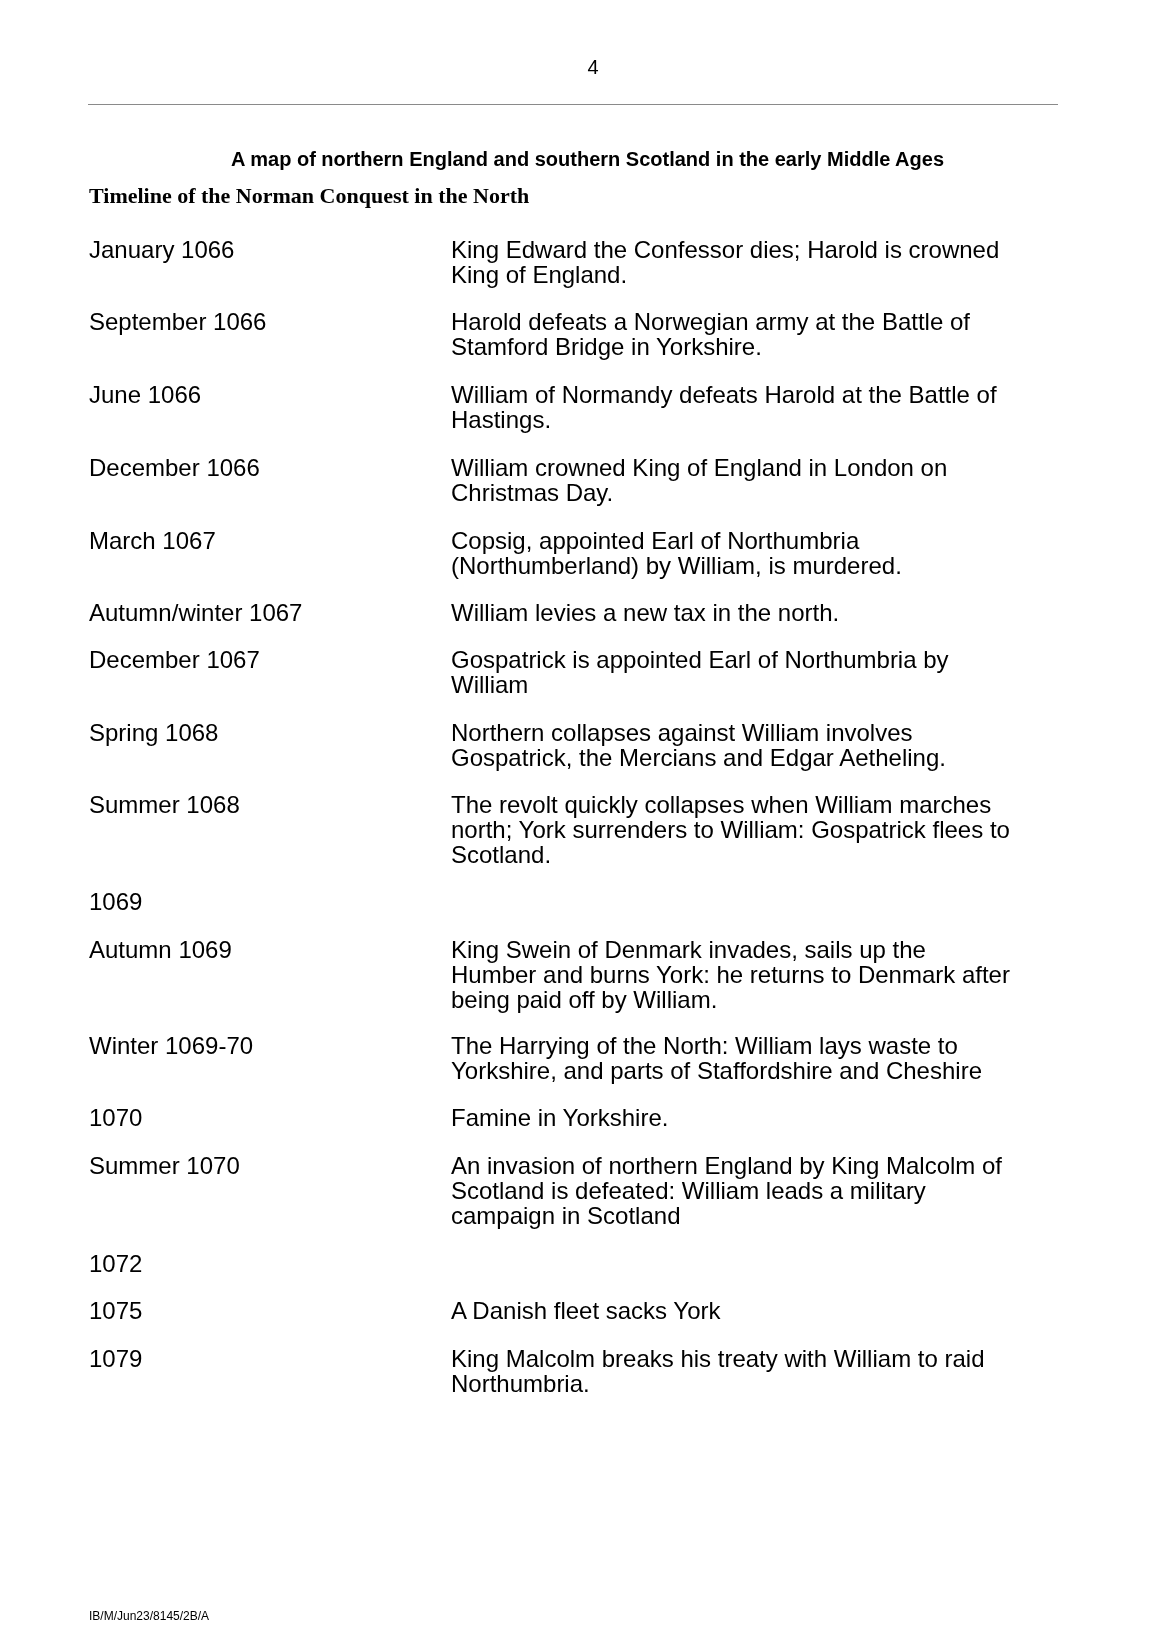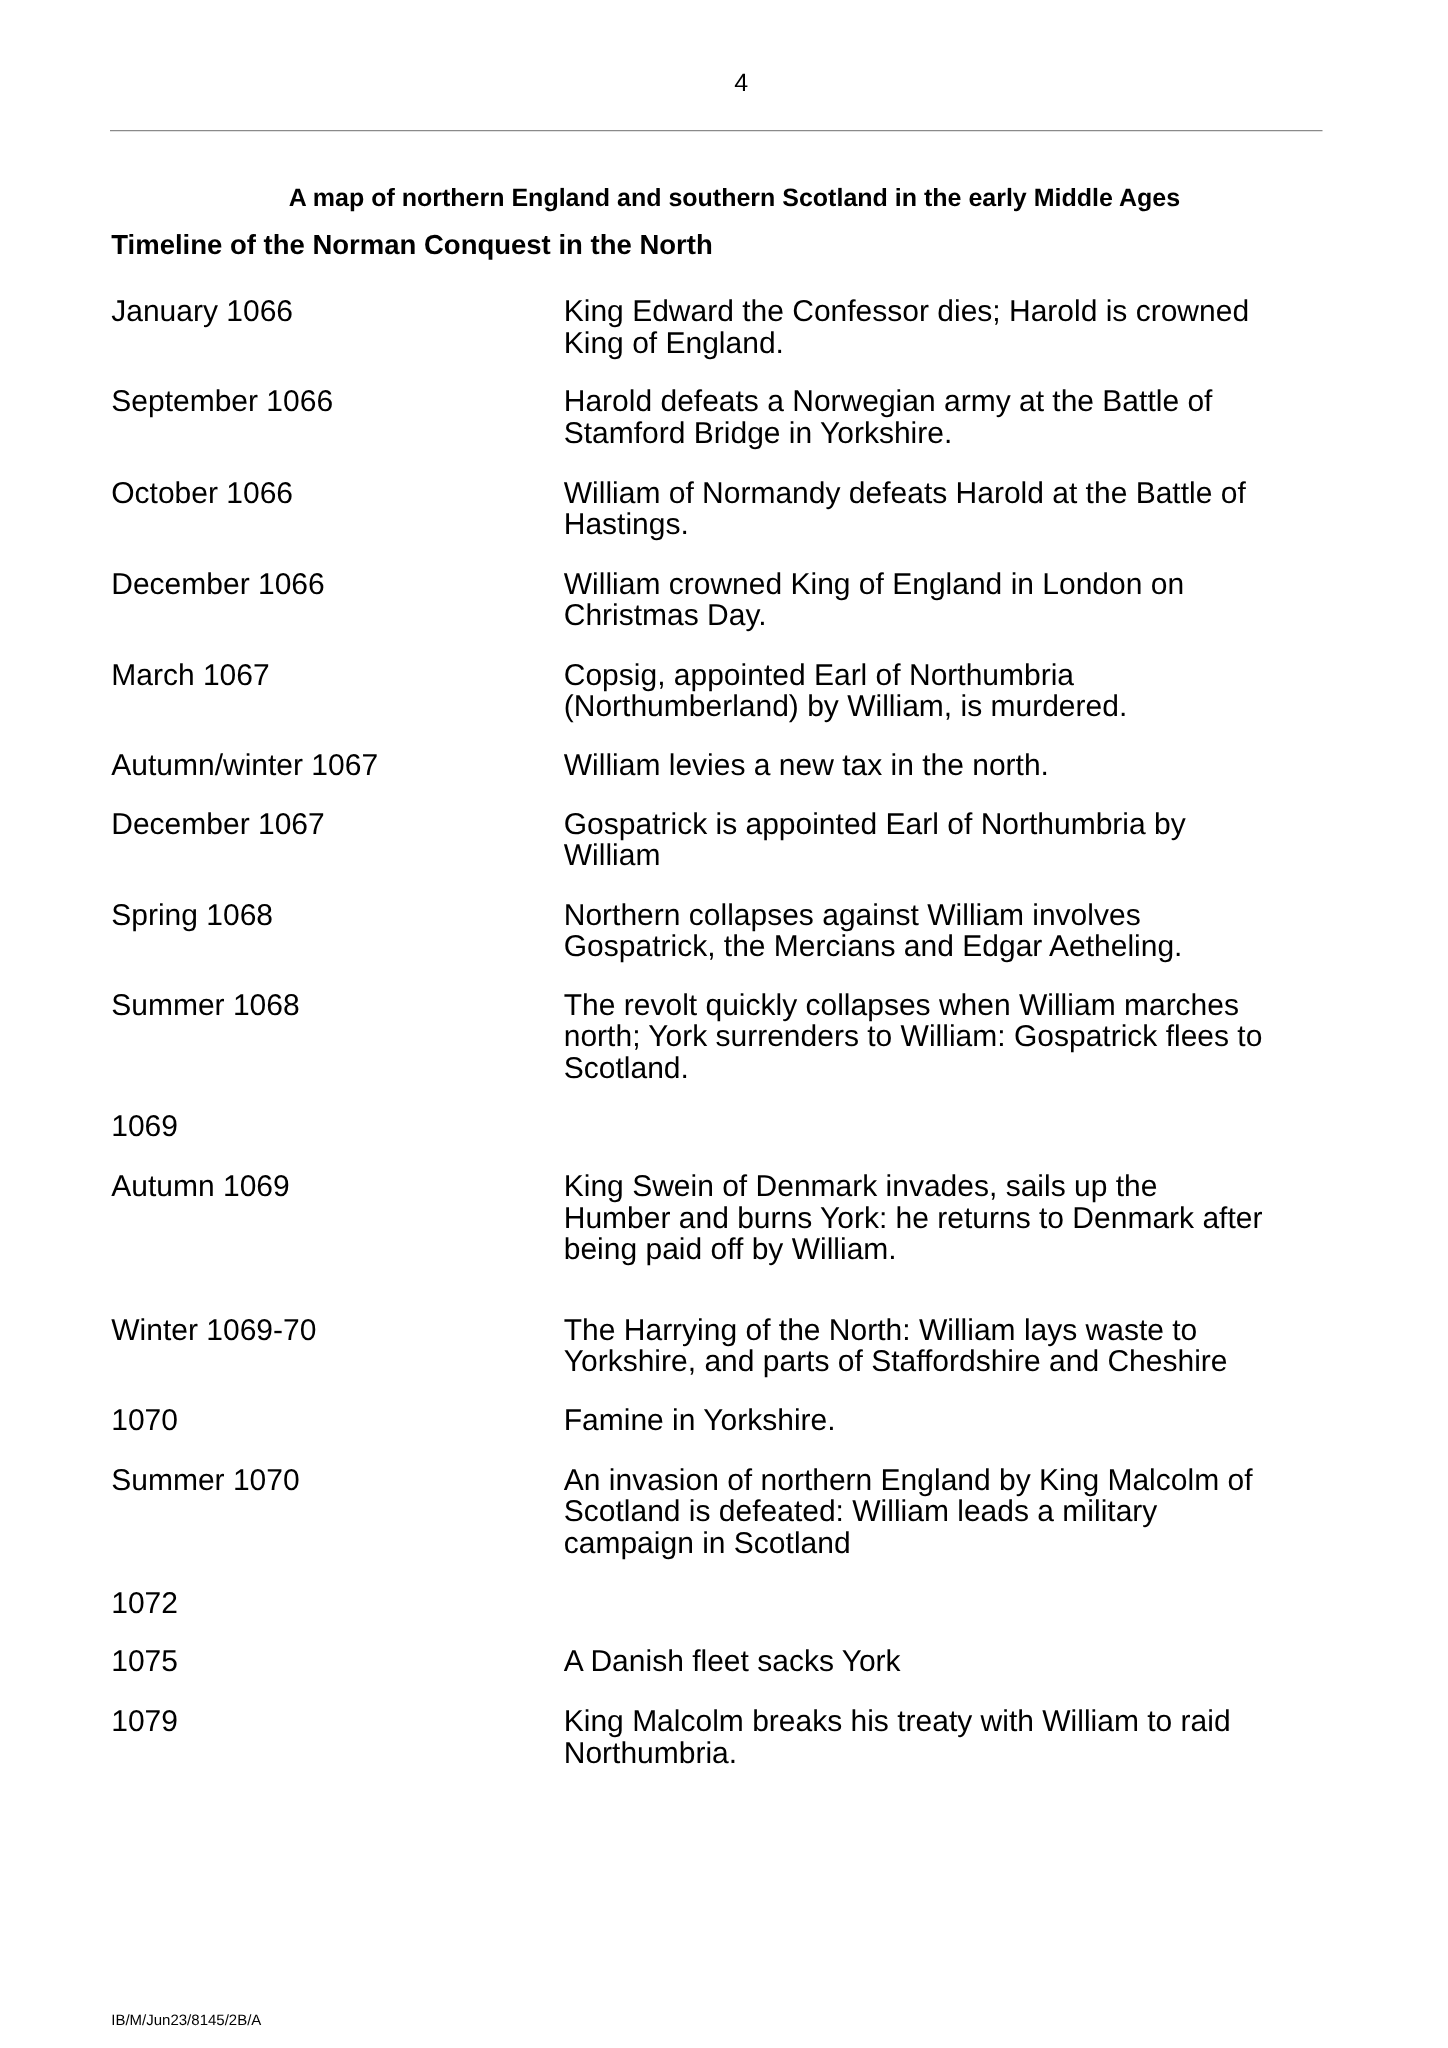--- a/index.html
+++ b/index.html
@@ -14,21 +14,21 @@
     .header-rule {
       position: absolute; top: 104px; left: 88px; width: 970px;
       height: 0; border-top: 1.5px solid #8a8a8a;
     }
     .map-caption {
       position: absolute; top: 132px; left: 231px;
       font-size: 20px; font-weight: bold; margin-top: 16px;
     }
     .section-title {
       position: absolute; top: 183px; left: 89px;
-      font-size: 22px; font-weight: bold;
+      font-size: 22px; font-weight: bold; font-family: Liberation Serif, serif;
     }
     .timeline {
       position: absolute; top: 237px; left: 89px; width: 930px;
     }
     .row { display: flex; font-size: 24px; line-height: 25px; }
     .date { width: 362px; flex: none; }
     .event { width: 560px; flex: none; }
     .footer-code {
       position: absolute; top: 1609px; left: 89px; font-size: 12px;
     }
@@ -44,21 +44,21 @@
 <div class="timeline">
   <div class="row" style="margin-bottom:22px">
       <div class="date">January 1066</div>
       <div class="event">King Edward the Confessor dies; Harold is crowned King of England.</div>
     </div>
   <div class="row" style="margin-bottom:23px">
       <div class="date">September 1066</div>
       <div class="event">Harold defeats a Norwegian army at the Battle of Stamford Bridge in Yorkshire.</div>
     </div>
   <div class="row" style="margin-bottom:23px">
-      <div class="date">October 1066</div>
+      <div class="date">June 1066</div>
       <div class="event">William of Normandy defeats Harold at the Battle of Hastings.</div>
     </div>
   <div class="row" style="margin-bottom:23px">
       <div class="date">December 1066</div>
       <div class="event">William crowned King of England in London on Christmas Day.</div>
     </div>
   <div class="row" style="margin-bottom:22px">
       <div class="date">March 1067</div>
       <div class="event">Copsig, appointed Earl of Northumbria (Northumberland) by William, is murdered.</div>
     </div>
@@ -74,21 +74,21 @@
       <div class="date">Spring 1068</div>
       <div class="event">Northern collapses against William involves Gospatrick, the Mercians and Edgar Aetheling.</div>
     </div>
   <div class="row" style="margin-bottom:22px">
       <div class="date">Summer 1068</div>
       <div class="event">The revolt quickly collapses when William marches north; York surrenders to William:  Gospatrick flees to Scotland.</div>
     </div>
   <div class="row" style="margin-bottom:23px">
       <div class="date">1069</div>
     </div>
-  <div class="row" style="margin-bottom:40px">
+  <div class="row" style="margin-bottom:21px">
       <div class="date">Autumn 1069</div>
       <div class="event">King Swein of Denmark invades, sails up the Humber and burns York:  he returns to Denmark after being paid off by William.</div>
     </div>
   <div class="row" style="margin-bottom:22px">
       <div class="date">Winter 1069-70</div>
       <div class="event">The Harrying of the North: William lays waste to Yorkshire, and parts of Staffordshire and Cheshire</div>
     </div>
   <div class="row" style="margin-bottom:23px">
       <div class="date">1070</div>
       <div class="event">Famine in Yorkshire.</div>

